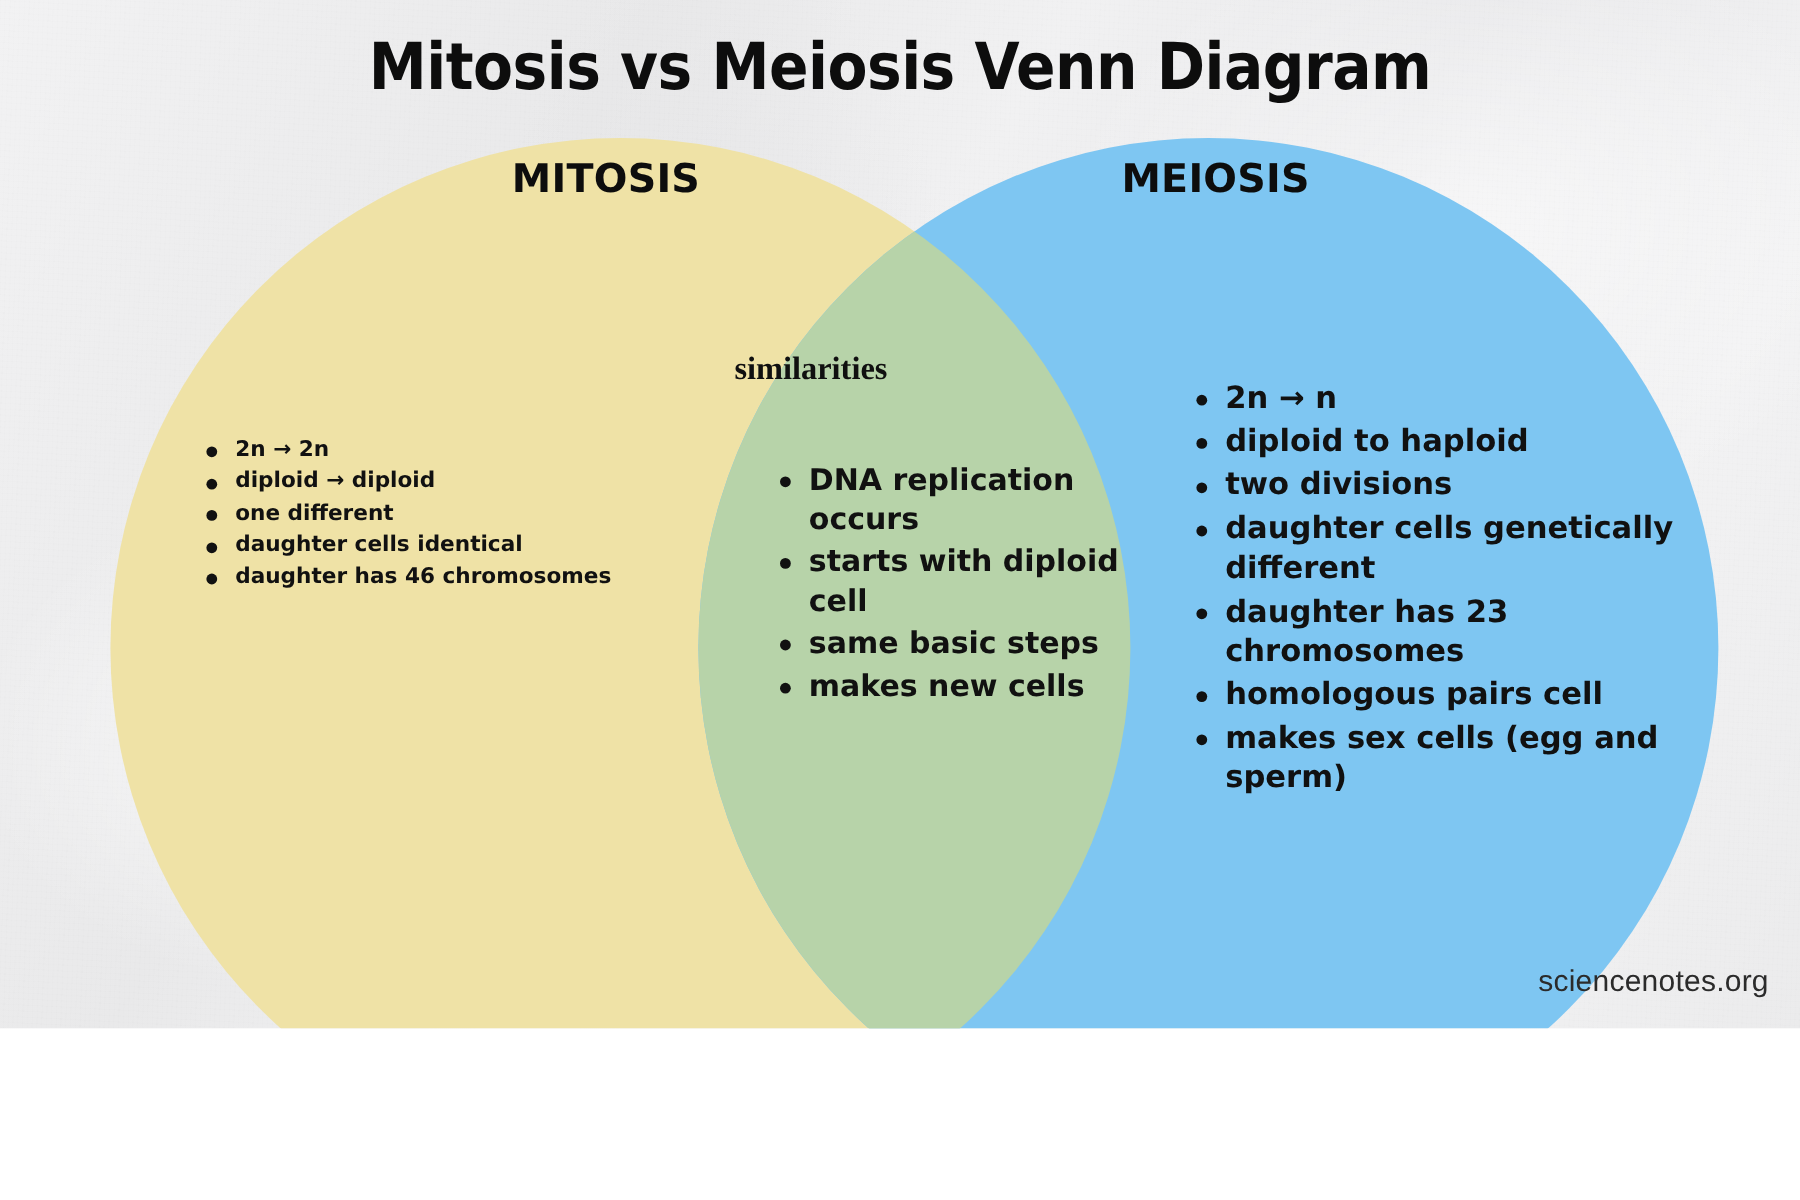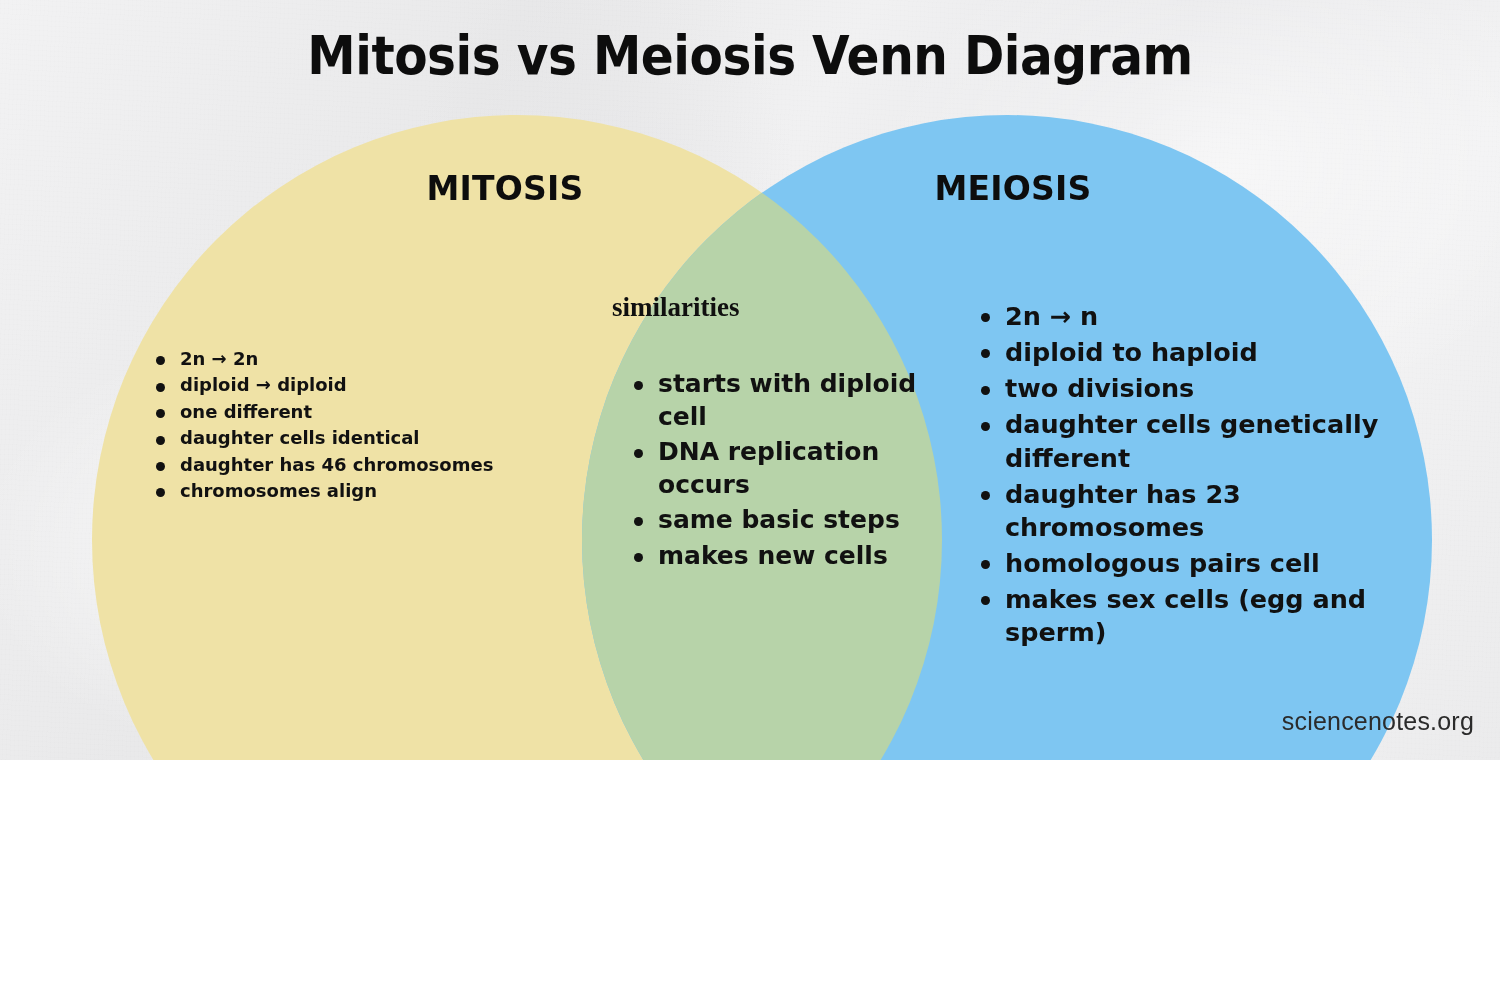--- a/index.html
+++ b/index.html
@@ -5,21 +5,21 @@
 <style>
   html, body {
     margin: 0;
     padding: 0;
     background: #ffffff;
   }
 
   #canvas {
     position: relative;
     width: 1500px;
-    height: 760px;
+    height: 857px;
     overflow: hidden;
     background-color: #ededee;
     background-image:
       radial-gradient(ellipse 420px 300px at 18% 72%, rgba(255,255,255,0.75), rgba(255,255,255,0) 70%),
       radial-gradient(ellipse 500px 360px at 82% 22%, rgba(255,255,255,0.6), rgba(255,255,255,0) 70%),
       radial-gradient(ellipse 300px 700px at 40% 50%, rgba(222,222,224,0.55), rgba(255,255,255,0) 72%),
       linear-gradient(118deg, #f2f2f3 0%, #e9e9ea 28%, #f1f1f2 46%, #e8e8ea 63%, #f2f2f3 82%, #ebebec 100%);
     font-family: "Liberation Sans", sans-serif;
     -webkit-font-smoothing: antialiased;
   }
@@ -77,42 +77,41 @@
   
   .circle-heading {
     position: absolute;
     font-family: "DejaVu Sans", sans-serif;
     font-weight: bold;
     font-size: 33px;
     color: #0d0d0d;
     letter-spacing: 0.2px;
     white-space: nowrap;
     text-align: center;
-    margin-top: 40px;
   }
   #heading-mitosis { top: 129px; left: 340px; width: 330px; }
   #heading-meiosis { top: 129px; left: 848px; width: 330px; }
 
   #heading-similarities {
     position: absolute;
     top: 292px;
     left: 612px;
     width: 330px;
     text-align: left;
     font-family: Liberation Serif, serif;
     font-weight: bold;
     font-size: 27px;
     color: #101010;
     white-space: nowrap;
   }
 
   
   ul.venn-list {
     position: absolute;
-    margin: 0;
+    margin: 16px;
     padding: 0;
     list-style: none;
     font-family: "DejaVu Sans", sans-serif;
     font-weight: bold;
     color: #111111;
   }
   ul.venn-list > li {
     position: relative;
     padding-left: 30px;
     margin: 0 0 3px 0;
@@ -188,26 +187,25 @@
   <div class="circle-heading" id="heading-mitosis">MITOSIS</div>
   <div class="circle-heading" id="heading-meiosis">MEIOSIS</div>
   <div id="heading-similarities">similarities</div>
 
   <ul class="venn-list" id="list-mitosis">
     <li>2n → 2n</li>
     <li>diploid → diploid</li>
     <li>one different</li>
     <li>daughter cells identical</li>
     <li>daughter has 46 chromosomes</li>
-    <li>chromosomes align</li>
   </ul>
 
   <ul class="venn-list" id="list-similarities">
+    <li>DNA replication occurs</li>
     <li>starts with diploid cell</li>
-    <li>DNA replication occurs</li>
     <li>same basic steps</li>
     <li>makes new cells</li>
   </ul>
 
   <ul class="venn-list" id="list-meiosis">
     <li>2n → n</li>
     <li>diploid to haploid</li>
     <li>two divisions</li>
     <li>daughter cells genetically different</li>
     <li>daughter has 23 chromosomes</li>

